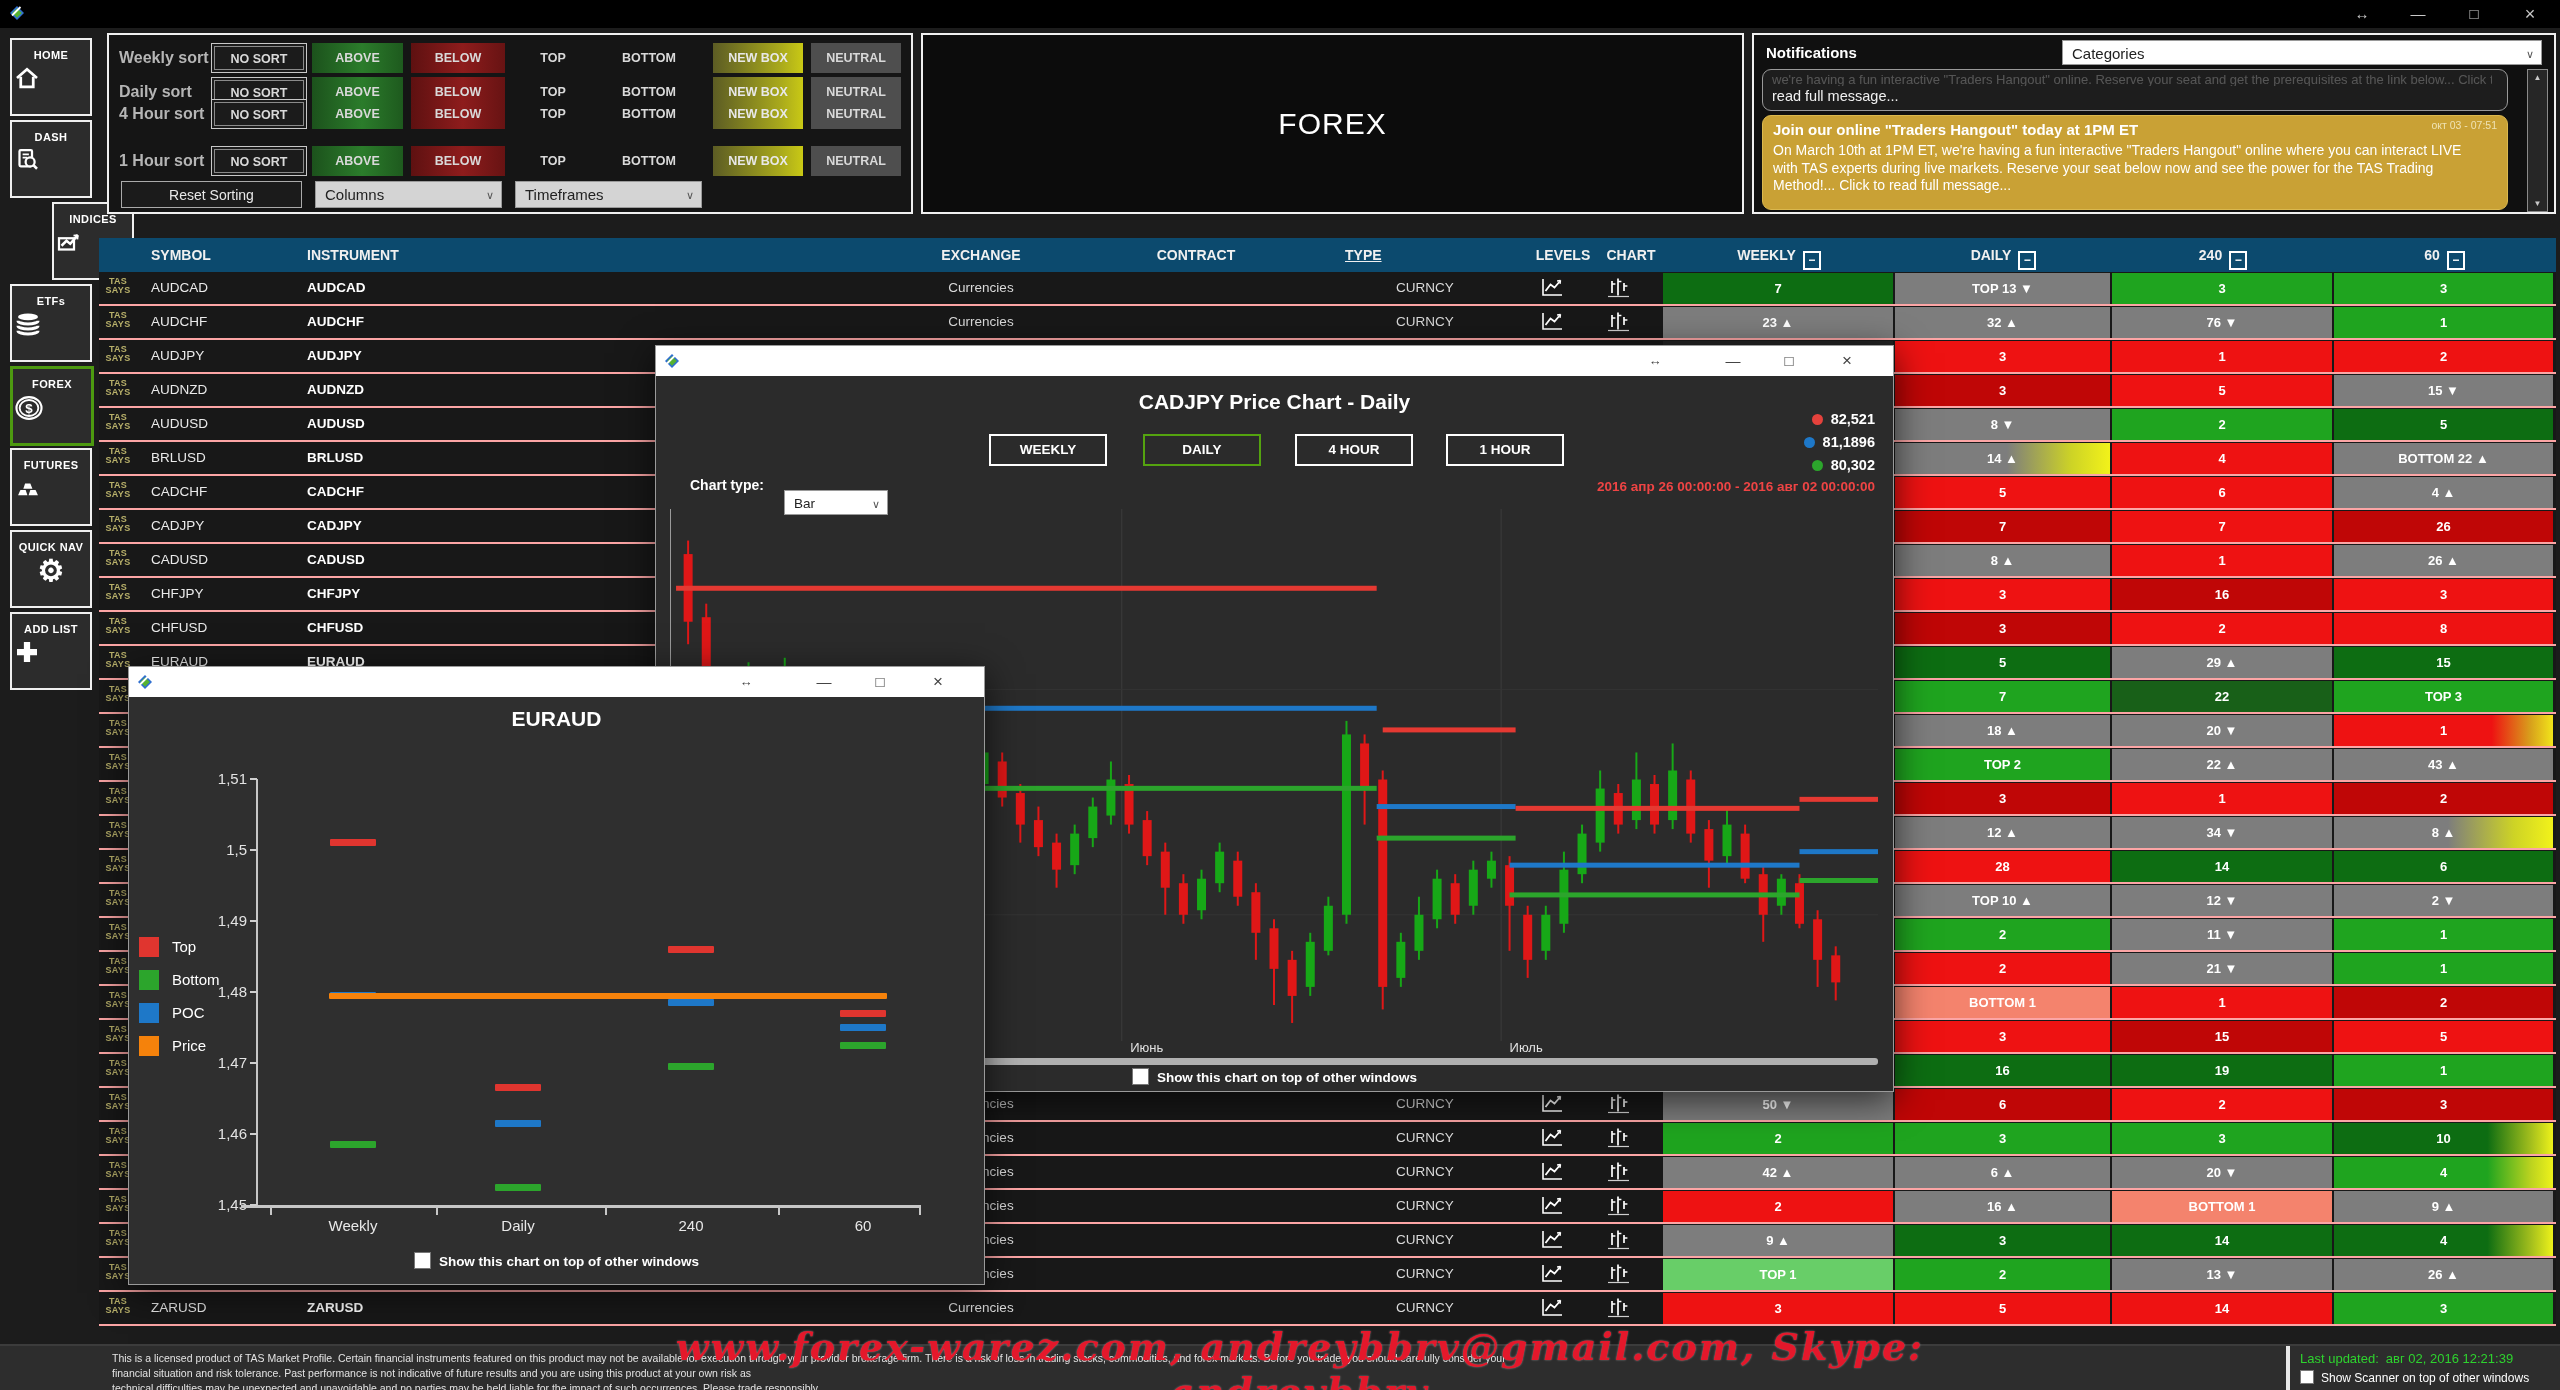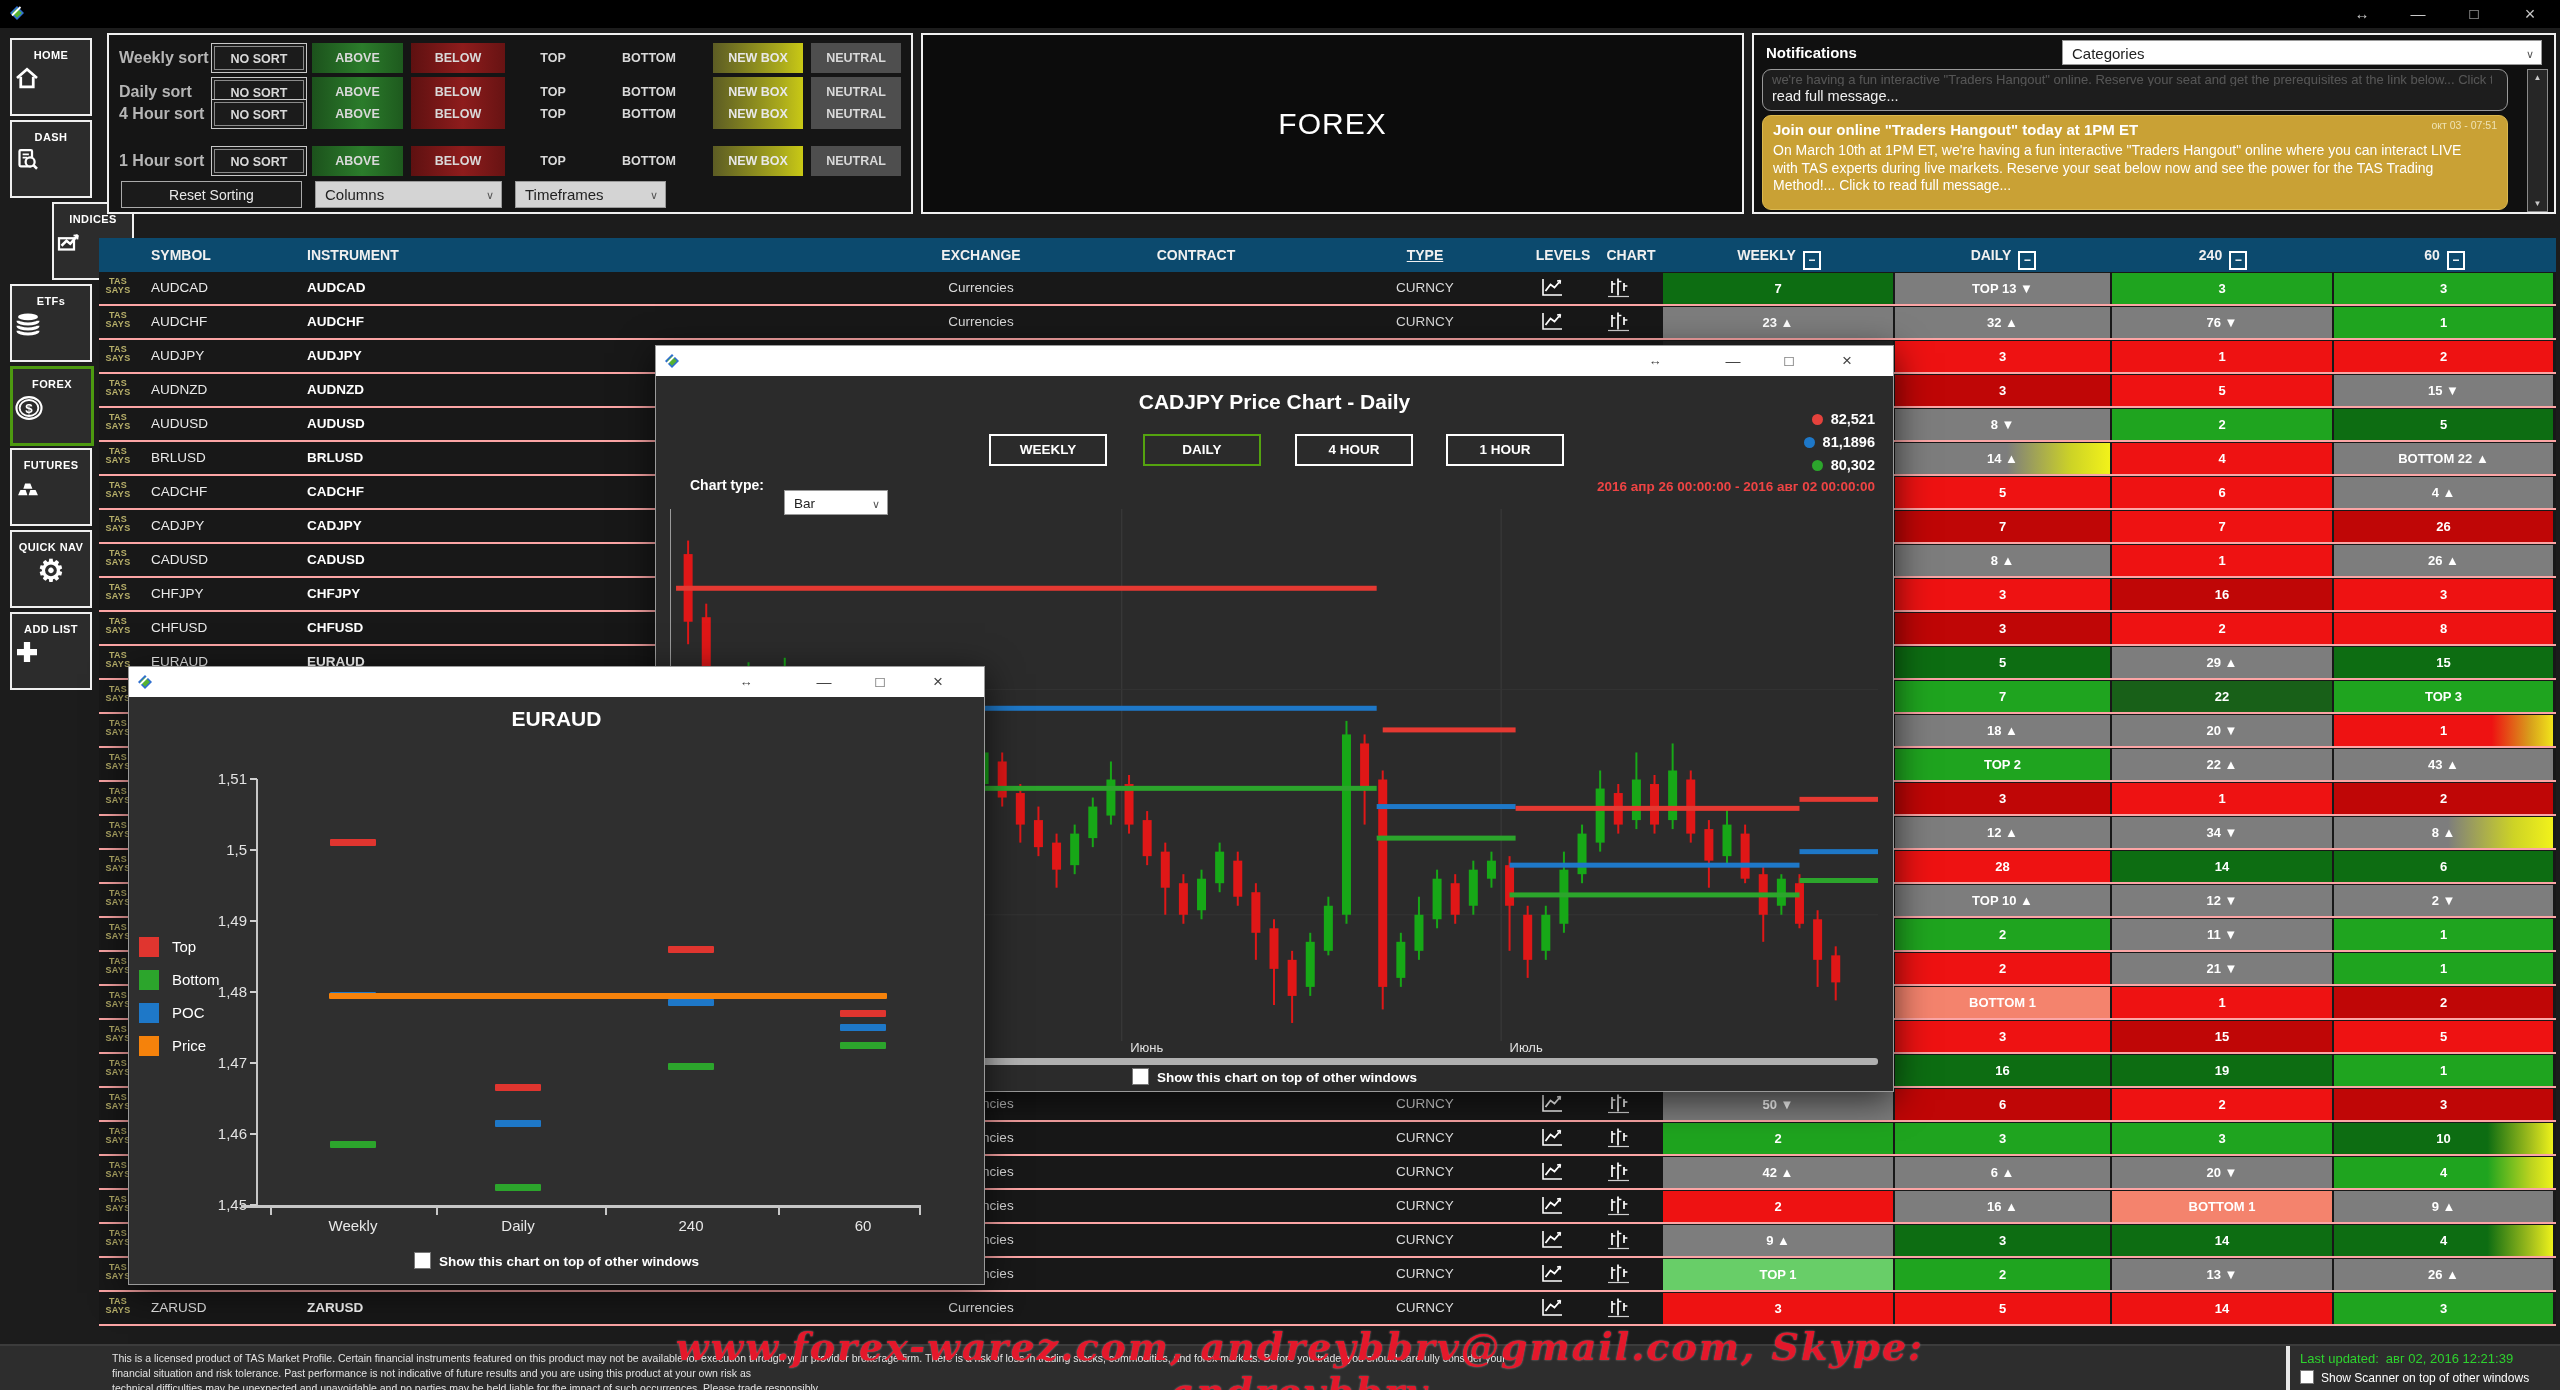--- a/index.html
+++ b/index.html
@@ -28,21 +28,21 @@
   .sbtn.below{left:302px;width:94px;background:linear-gradient(90deg,#5e1111,#8e1c1c 55%,#671313);}
   .sbtn.top{left:398px;width:92px;background:transparent;}
   .sbtn.bottom{left:494px;width:92px;background:transparent;}
   .sbtn.newbox{left:604px;width:90px;background:linear-gradient(90deg,#5c5c24,#a9a91c 75%,#c9c915);color:#e8e8e8;}
   .sbtn.neutral{left:702px;width:90px;background:#4e4e4e;}
   #sort-controls{position:absolute;left:0;top:146px;width:100%;height:28px;}
   #reset-sorting{position:absolute;left:12px;top:0;width:181px;height:27px;background:#1b1b1b;border:1px solid #aaa;color:#e8e8e8;font-size:14px;font-family:"Liberation Sans",sans-serif;cursor:pointer;}
   .dd{position:relative;background:#d4d4d4;color:#222;font-size:15px;line-height:26px;padding-left:9px;cursor:pointer;box-sizing:border-box;border:1px solid #9a9a9a;}
   .dd .chev{position:absolute;right:7px;top:0;color:#555;font-size:11px;}
   #columns-dd{position:absolute;left:206px;top:0;width:187px;height:27px;}
-  #timeframes-dd{position:absolute;left:406px;top:0;width:151px;height:27px;}
+  #timeframes-dd{position:absolute;left:406px;top:0;width:187px;height:27px;}
 
   
   #forex-panel{position:absolute;left:921px;top:33px;width:823px;height:181px;background:#0c0c0c;border:2px solid #f0f0f0;box-sizing:border-box;text-align:center;}
   #forex-panel span{line-height:177px;font-size:30px;color:#fff;letter-spacing:1px;}
 
   
   #notif-panel{position:absolute;left:1752px;top:33px;width:804px;height:181px;background:#101010;border:2px solid #f0f0f0;box-sizing:border-box;overflow:hidden;}
   #notif-title{position:absolute;left:12px;top:9px;font-size:15px;font-weight:bold;color:#fff;}
   #categories-dd{position:absolute;left:308px;top:5px;width:480px;height:25px;background:#fff;}
   .notif-msg{position:absolute;left:8px;width:746px;border-radius:9px;box-sizing:border-box;}
@@ -307,21 +307,21 @@
       <span class="up">▲</span>
       <span class="dn">▼</span>
     </div>
   </div>
 
   <div id="table-header">
     <span class="h" style="left:52px;">SYMBOL</span>
     <span class="h" style="left:208px;">INSTRUMENT</span>
     <span class="h" style="left:802px;width:160px;text-align:center;">EXCHANGE</span>
     <span class="h" style="left:1017px;width:160px;text-align:center;">CONTRACT</span>
-    <span class="h" style="left:1246px;width:160px;text-align:center;text-decoration:underline;">TYPE</span>
+    <span class="h" style="left:1246px;width:160px;text-align:left;text-decoration:underline;">TYPE</span>
     <span class="h" style="left:1414px;width:100px;text-align:center;">LEVELS</span>
     <span class="h" style="left:1492px;width:80px;text-align:center;">CHART</span>
     <span class="h" style="left:1564px;width:232px;text-align:center;"><span>WEEKLY</span><span class="minus-box">−</span></span>
     <span class="h" style="left:1796px;width:217px;text-align:center;"><span>DAILY</span><span class="minus-box">−</span></span>
     <span class="h" style="left:2013px;width:222px;text-align:center;"><span>240</span><span class="minus-box">−</span></span>
     <span class="h" style="left:2235px;width:221px;text-align:center;"><span>60</span><span class="minus-box">−</span></span>
   </div>
   <div id="table-rows">
       <div class="trow">
         <span class="badge">TAS<br>SAYS</span>

